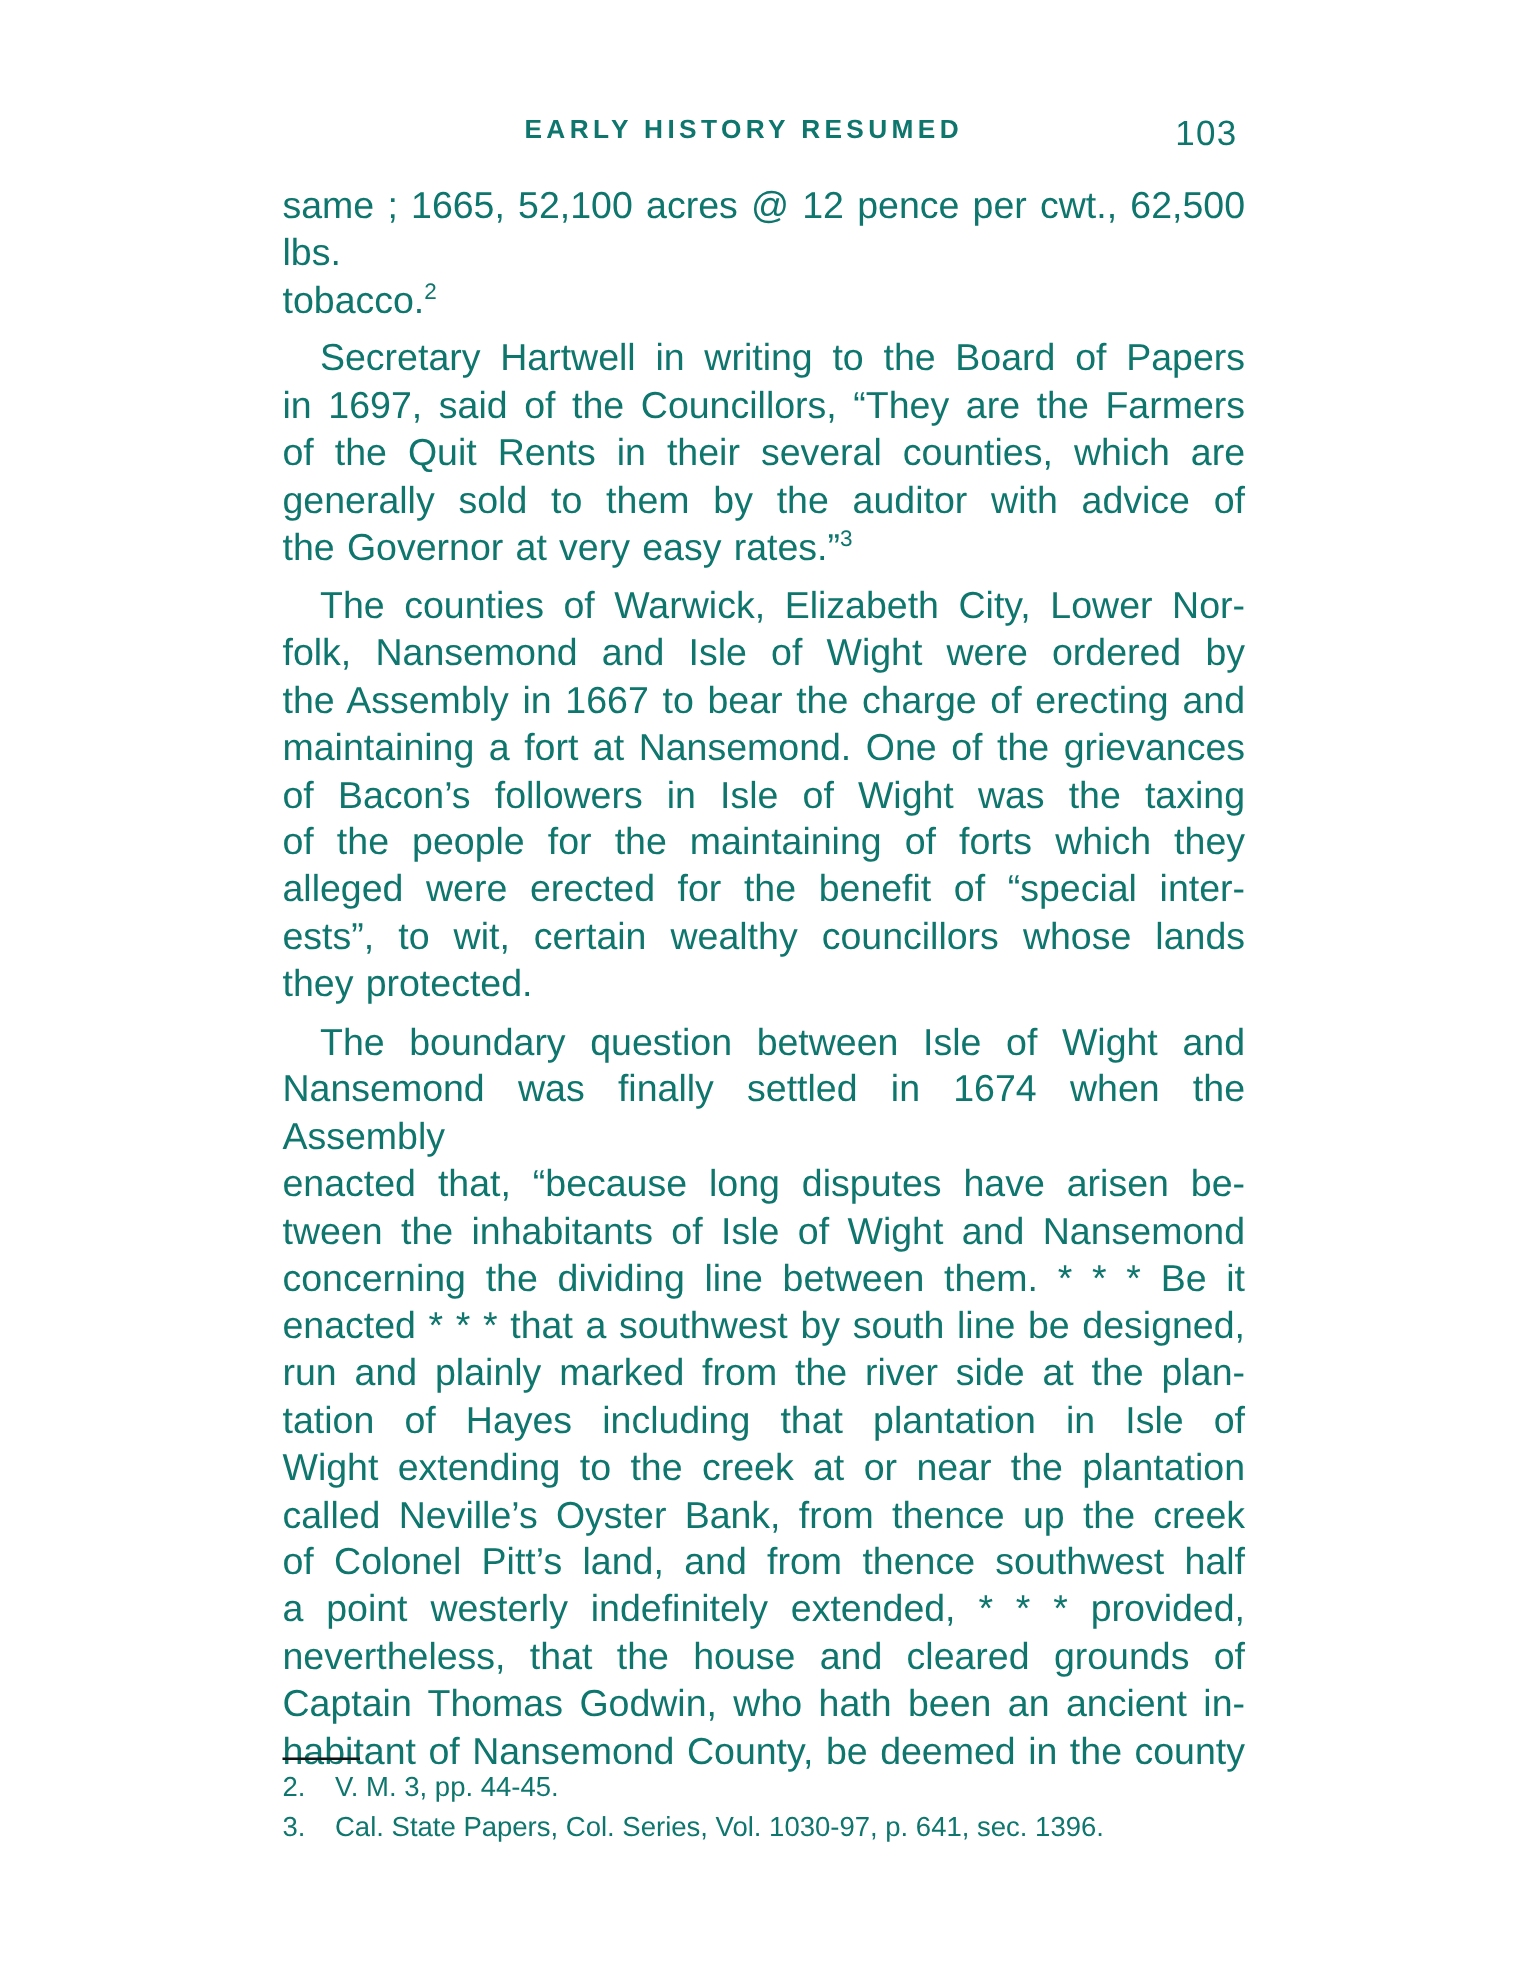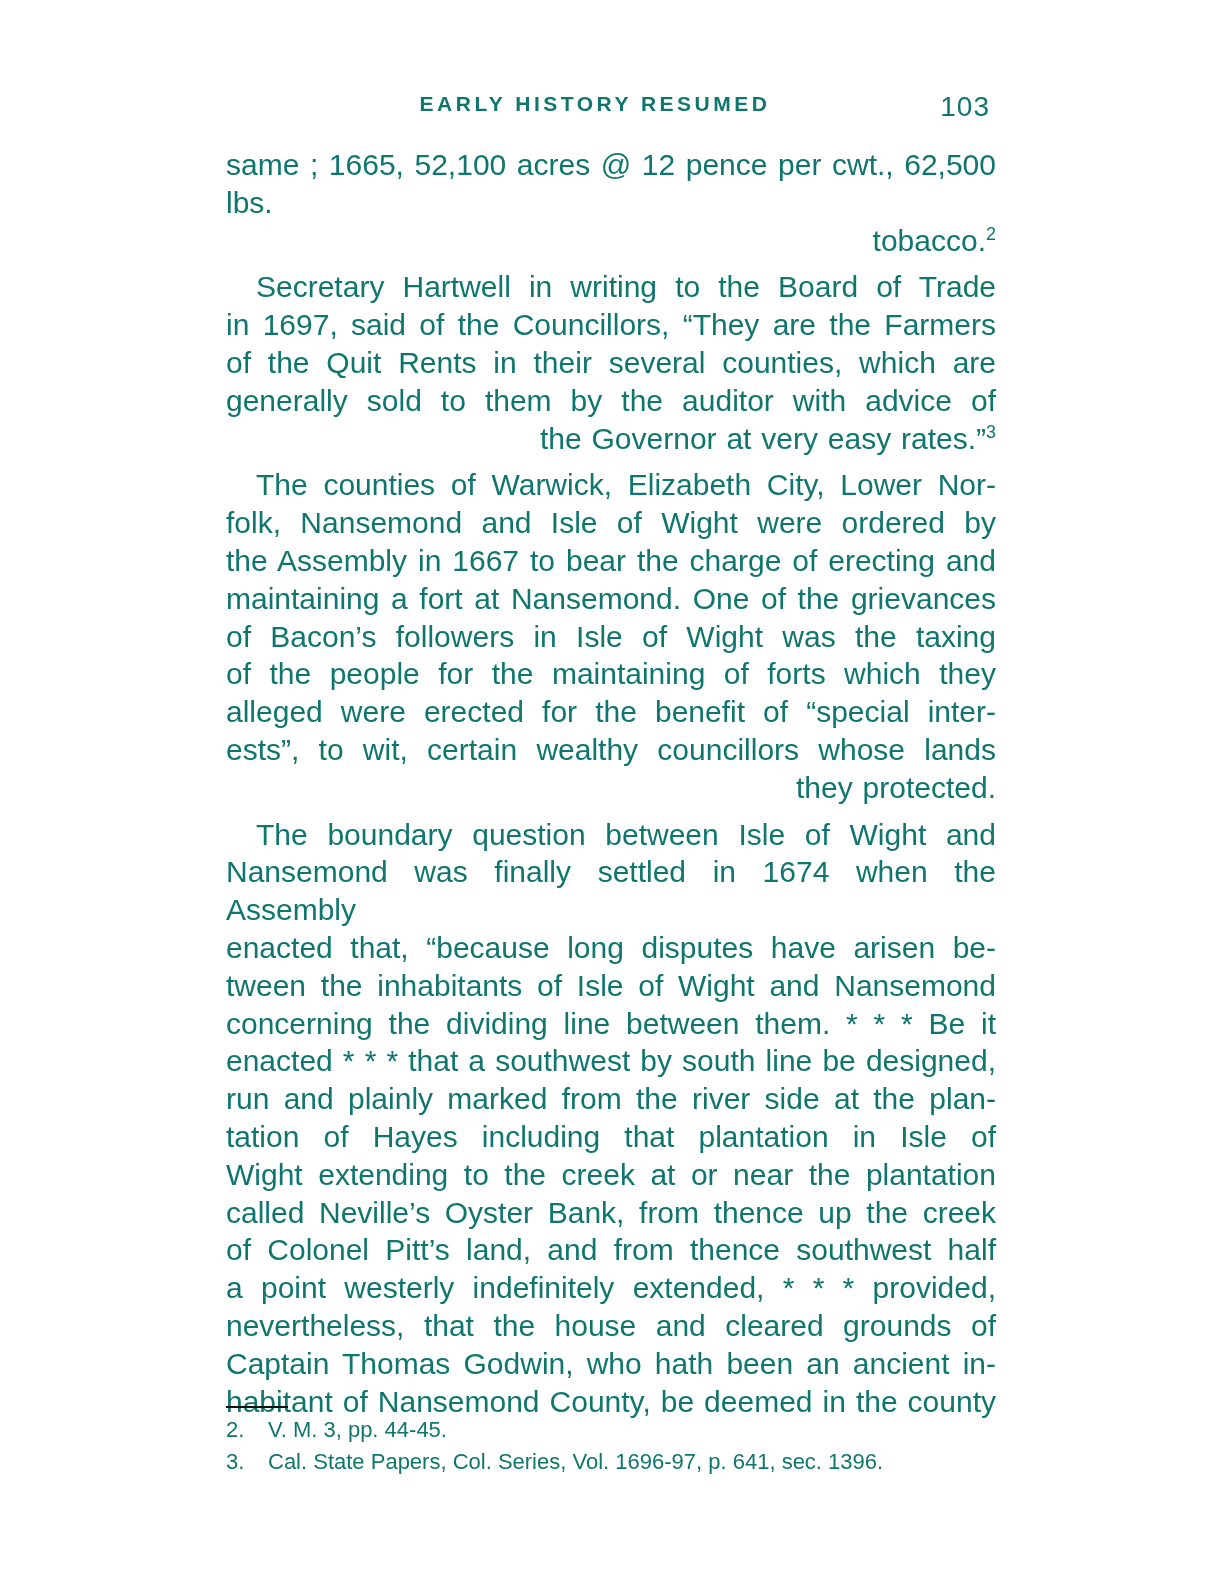--- a/index.html
+++ b/index.html
@@ -50,21 +50,21 @@
     width: 770px;
     font-size: 30px;
     word-spacing: 1.5px;
   }
   .para + .para { margin-top: 9px; }
   .line {
     line-height: 37.8px;
     white-space: normal;
   }
   .jl { text-align: justify; text-align-last: justify; }
-  .ll { text-align: right; }
+  .ll { text-align: left; }
   .ind { text-indent: 30px; }
   sup {
     font-size: 0.6em;
     vertical-align: super;
     line-height: 0;
   }
   
   #fnrule {
     position: absolute;
     left: 226px;
@@ -100,21 +100,21 @@
     <span class="title">EARLY HISTORY RESUMED</span>
     <span class="pagenum">103</span>
   </div>
 
   <div id="bodyblock">
       <div class="para">
         <div class="line jl">same ; 1665, 52,100 acres @ 12 pence per cwt., 62,500 lbs.</div>
         <div class="line ll">tobacco.<sup>2</sup></div>
       </div>
       <div class="para">
-        <div class="line jl ind">Secretary Hartwell in writing to the Board of Trade</div>
+        <div class="line jl ind">Secretary Hartwell in writing to the Board of Papers</div>
         <div class="line jl">in 1697, said of the Councillors, “They are the Farmers</div>
         <div class="line jl">of the Quit Rents in their several counties, which are</div>
         <div class="line jl">generally sold to them by the auditor with advice of</div>
         <div class="line ll">the Governor at very easy rates.”<sup>3</sup></div>
       </div>
       <div class="para">
         <div class="line jl ind">The counties of Warwick, Elizabeth City, Lower Nor-</div>
         <div class="line jl">folk, Nansemond and Isle of Wight were ordered by</div>
         <div class="line jl">the Assembly in 1667 to bear the charge of erecting and</div>
         <div class="line jl">maintaining a fort at Nansemond.  One of the grievances</div>
@@ -145,17 +145,17 @@
 
   <div id="fnrule"></div>
 
   <div id="footnotes">
     <div class="fnline">
       <span class="fnnum">2.</span>
       <span class="fntext">V. M. 3, pp. 44-45.</span>
     </div>
     <div class="fnline">
       <span class="fnnum">3.</span>
-      <span class="fntext">Cal. State Papers, Col. Series, Vol. 1696-97, p. 641, sec. 1396.</span>
+      <span class="fntext">Cal. State Papers, Col. Series, Vol. 1030-97, p. 641, sec. 1396.</span>
     </div>
   </div>
 
 </div>
 
 </body></html>

